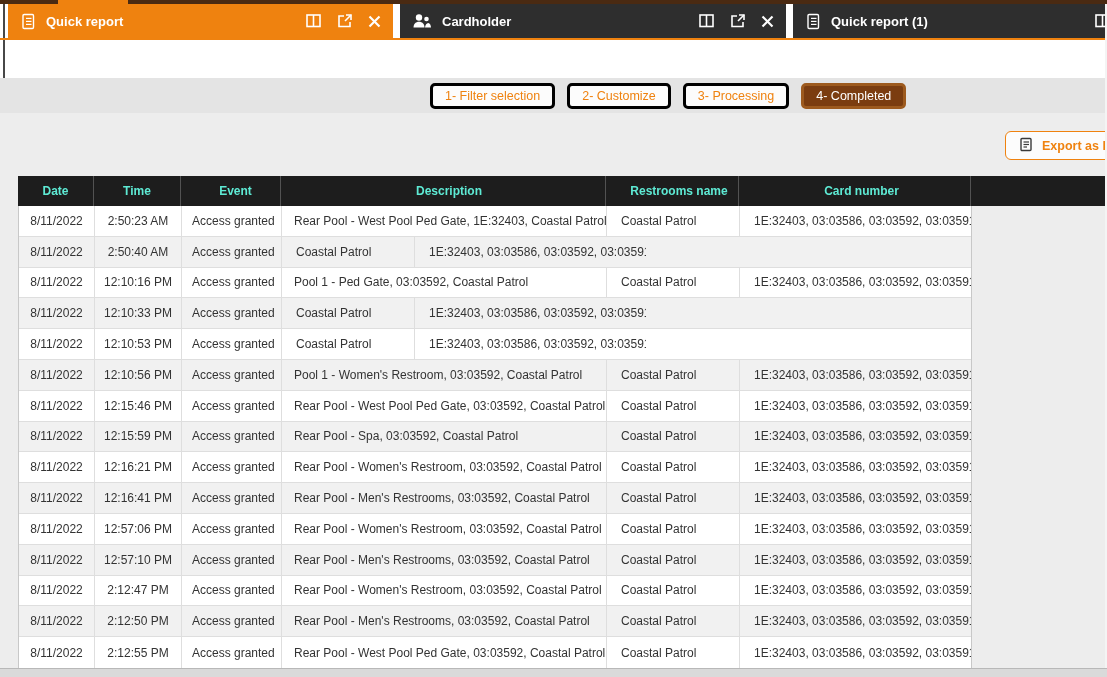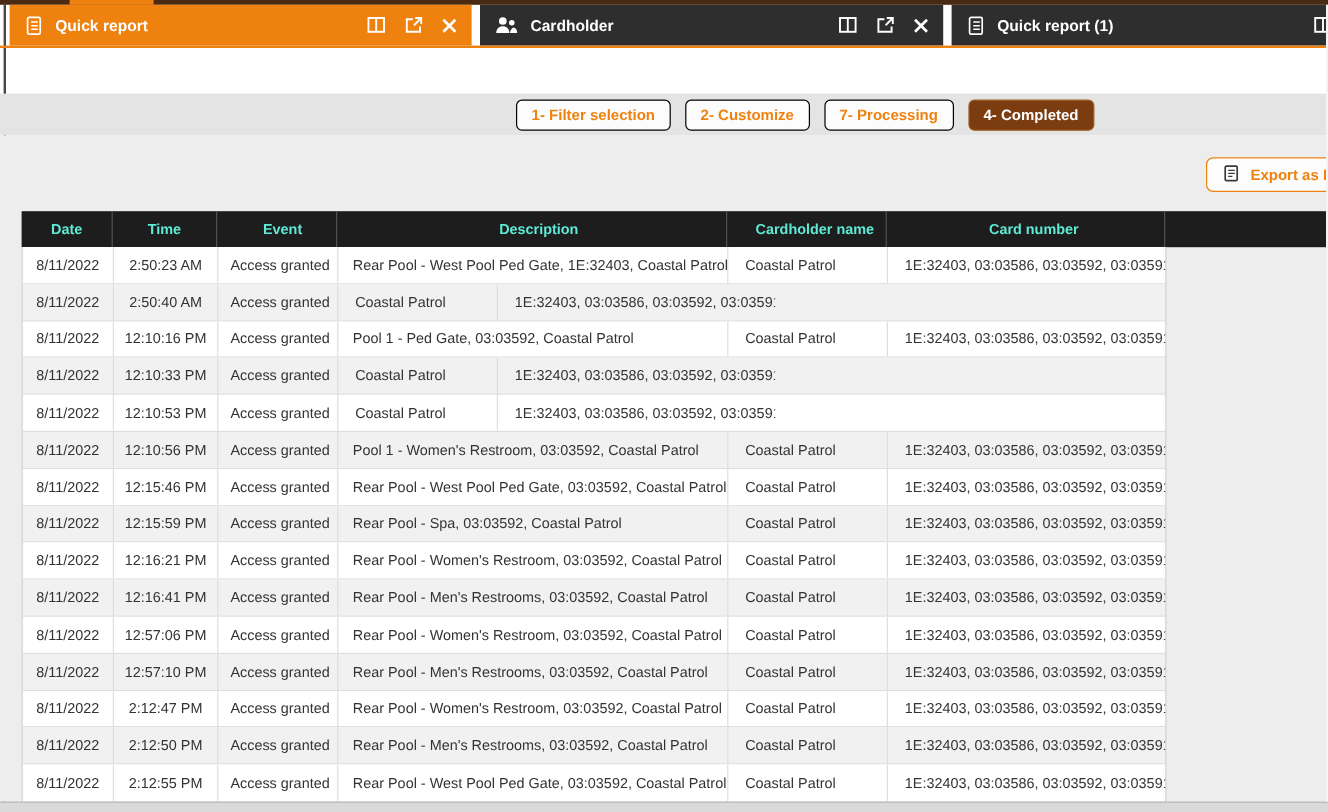--- a/index.html
+++ b/index.html
@@ -24,22 +24,22 @@
   .tab-3{left:793px;width:330px;background:#2e2e2e;}
   .tab-underline{position:absolute;left:0;top:38px;width:1107px;height:2px;background:#ef820f;}
   .tlabel{font-weight:bold;font-size:13px;margin-left:10px;white-space:nowrap;}
   .ticon{display:flex;align-items:center;}
   .tactions{margin-left:auto;display:flex;gap:15px;align-items:center;}
   .tact{display:flex;align-items:center;cursor:pointer;}
 
   
   .steps-strip{position:absolute;left:0;top:78px;width:1107px;height:35px;background:#e4e4e4;}
   .steps{position:absolute;left:430px;top:83px;display:flex;gap:12px;}
-  .step{height:26px;padding:0 12px;border:1px solid #000000;border-radius:5px;
-        background:#fcfcfc;color:#ef820f;font-weight:bold;font-size:12.5px;
+  .step{height:26px;padding:0 12px;border:3px solid #000000;border-radius:5px;
+        background:#fcfcfc;color:#ef820f;font-weight:normal;font-size:12.5px;
         font-family:"Liberation Sans",sans-serif;cursor:pointer;white-space:nowrap;}
   .step-completed{background:#7b3d10;border-color:#9d5a1e;color:#ffffff;}
 
   
   .content{position:absolute;left:0;top:113px;width:1107px;height:555px;background:#ededed;}
   .export{position:absolute;left:1005px;top:131px;height:29px;display:flex;align-items:center;gap:8px;
           padding:0 13px;background:#fcfcfc;border:1px solid #ef820f;border-radius:6px;
           color:#ef820f;font-weight:bold;font-size:12.5px;font-family:"Liberation Sans",sans-serif;
           cursor:pointer;white-space:nowrap;}
 
@@ -162,21 +162,21 @@
       </span>
     </span>
   </div>
 </div>
 <div class="tab-underline"></div>
 
 <div class="steps-strip"></div>
 <div class="steps">
   <button class="step">1- Filter selection</button>
   <button class="step">2- Customize</button>
-  <button class="step">7- Processing</button>
+  <button class="step">3- Processing</button>
   <button class="step step-completed">4- Completed</button>
 </div>
 
 <div class="content"></div>
 
 <button class="export">
   <span>
     <svg width="15" height="15" viewBox="0 0 15 15">
         <rect x="2" y="1.5" width="10" height="12" rx="1" fill="none" stroke="#3a3a3a" stroke-width="1.4"></rect>
         <line x1="4.5" y1="5" x2="10" y2="5" stroke="#3a3a3a" stroke-width="1.2"></line>
@@ -185,21 +185,21 @@
       </svg>
   </span>
   <span>Export as PDF</span>
 </button>
 
 <div class="thead">
     <div class="th w0">Date</div>
     <div class="th w1">Time</div>
     <div class="th w2">Event</div>
     <div class="th w3">Description</div>
-    <div class="th w4">Cardholder name</div>
+    <div class="th w4">Restrooms name</div>
     <div class="th w5">Card number</div>
     <div class="th-fill"></div>
   </div>
 <div class="tbody">
     <div class="trow">
       <div class="td w0">8/11/2022</div>
       <div class="td w1">2:50:23 AM</div>
       <div class="td w2">Access granted</div>
       <div class="td w3">Rear Pool - West Pool Ped Gate, 1E:32403, Coastal Patrol</div>
       <div class="td w4">Coastal Patrol</div>

